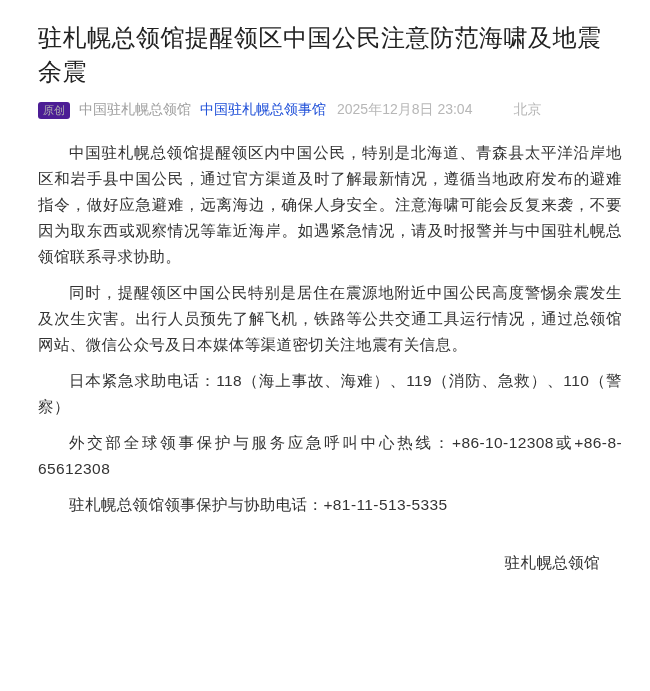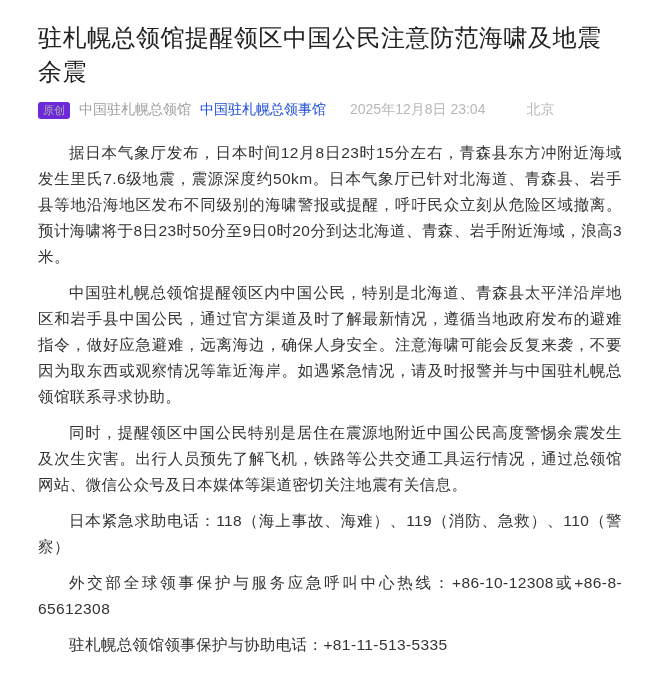--- a/index.html
+++ b/index.html
@@ -30,40 +30,40 @@
     display: flex;
     align-items: center;
     gap: 9px;
     margin-bottom: 21px;
     font-size: 14px;
     white-space: nowrap;
   }
   .original-badge {
     font-size: 11px;
     color: #b0b0b0;
-    background: #6d28d9;
+    background: #4c1d95;
     border-radius: 3px;
     padding: 2px 5px;
     line-height: 1.2;
     text-align: right;
   }
   .meta-author {
     color: #9e9e9e;
   }
   .meta-account {
     color: #1d4ed8;
     font-weight: 400;
     text-decoration: none;
     cursor: pointer;
   }
   .meta-datetime, .meta-location {
     color: #b7b7b7;
     margin-left: 32px;
   }
-  .meta-datetime { margin-left: 15px; }
+  .meta-datetime { margin-left: 2px; }
   .body-text p {
     margin: 0 0 10px 0;
     font-size: 15.5px;
     line-height: 26px;
     color: #333333;
     letter-spacing: 0.4px;
     text-indent: 2em;
     text-align: justify;
   }
   .signature-block {
@@ -85,21 +85,20 @@
 
   <div class="meta-row">
     <span class="original-badge">原创</span>
     <span class="meta-author">中国驻札幌总领馆</span>
     <a class="meta-account">中国驻札幌总领事馆</a>
     <span class="meta-datetime">2025年12月8日 23:04</span>
     <span class="meta-location">北京</span>
   </div>
 
   <div class="body-text">
-    <p>据日本气象厅发布，日本时间12月8日23时15分左右，青森县东方冲附近海域发生里氏7.6级地震，震源深度约50km。日本气象厅已针对北海道、青森县、岩手县等地沿海地区发布不同级别的海啸警报或提醒，呼吁民众立刻从危险区域撤离。预计海啸将于8日23时50分至9日0时20分到达北海道、青森、岩手附近海域，浪高3米。</p>
     <p>中国驻札幌总领馆提醒领区内中国公民，特别是北海道、青森县太平洋沿岸地区和岩手县中国公民，通过官方渠道及时了解最新情况，遵循当地政府发布的避难指令，做好应急避难，远离海边，确保人身安全。注意海啸可能会反复来袭，不要因为取东西或观察情况等靠近海岸。如遇紧急情况，请及时报警并与中国驻札幌总领馆联系寻求协助。</p>
     <p>同时，提醒领区中国公民特别是居住在震源地附近中国公民高度警惕余震发生及次生灾害。出行人员预先了解飞机，铁路等公共交通工具运行情况，通过总领馆网站、微信公众号及日本媒体等渠道密切关注地震有关信息。</p>
     <p>日本紧急求助电话：118（海上事故、海难）、119（消防、急救）、110（警察）</p>
     <p>外交部全球领事保护与服务应急呼叫中心热线：+86-10-12308或+86-8-65612308</p>
     <p>驻札幌总领馆领事保护与协助电话：+81-11-513-5335</p>
   </div>
 
   <div class="signature-block">驻札幌总领馆</div>
 
 </div>

